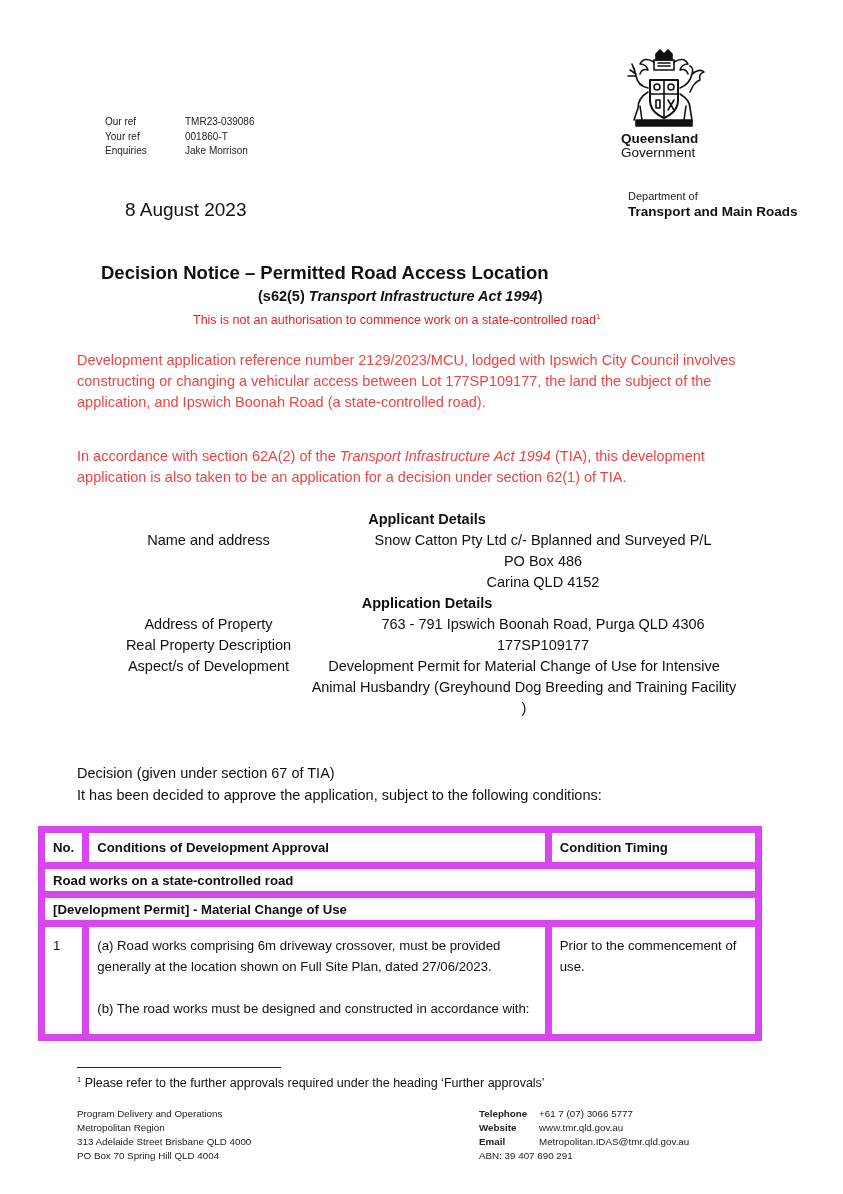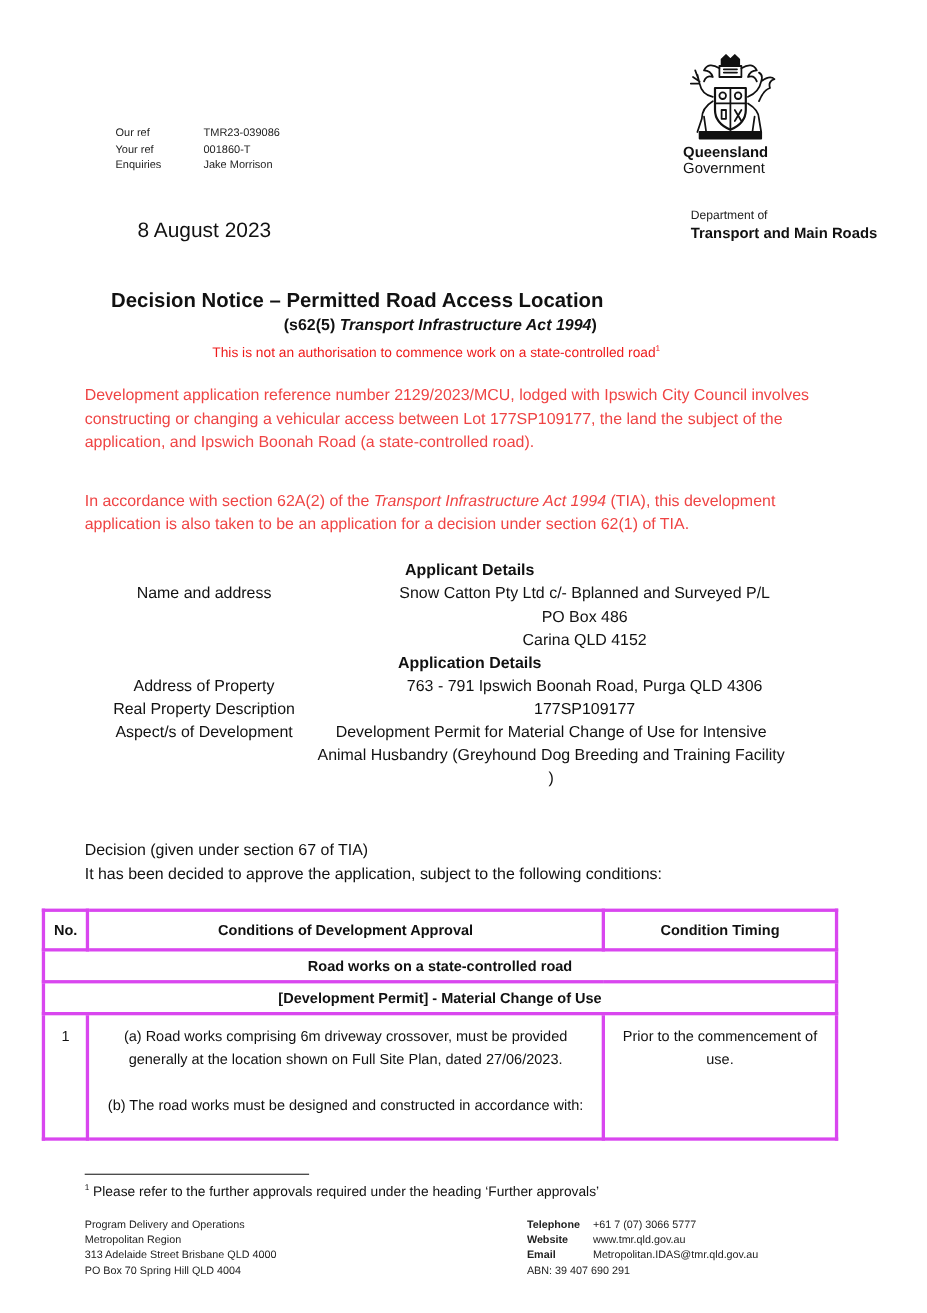--- a/index.html
+++ b/index.html
@@ -37,37 +37,37 @@
     .warning sup { font-size: 7.5px; vertical-align: super; }
 
     .para { left: 77px; width: 700px; font-size: 14.5px; line-height: 21px; color: #ef4444; }
     .para i { font-style: italic; }
     .p1 { top: 350px; }
     .p2 { top: 446px; }
 
     
     .details { left: 77px; top: 509px; width: 700px; font-size: 14.5px; line-height: 21px; text-align: center; }
     .details .section-head { font-weight: bold; }
-    .details .drow { display: flex; }
+    .details .drow { display: flex; margin-left: 23px; }
     .details .dlbl { width: 209px; padding-left: 8px; }
     .details .dval { flex: 1; }
 
     .decision-head { left: 77px; top: 765px; font-size: 14.5px; font-weight: normal; }
     .decision-text { left: 77px; top: 787px; font-size: 14.5px; }
 
     
     .cond-table {
       left: 38px; top: 826px; width: 724px;
       border-collapse: collapse;
       font-size: 13.2px;
       color: #111;
     }
     .cond-table td, .cond-table th {
-      border: 3px solid #d946ef;
-      text-align: center;
+      border: 7px solid #d946ef;
+      text-align: left;
       vertical-align: top;
     }
     .cond-table th { font-weight: bold; height: 36px; vertical-align: middle; padding: 0 8px; }
     .cond-table .span-row td { font-weight: bold; height: 29px; vertical-align: middle; padding: 0 8px; }
     .cond-table .body-row td { padding: 8px 8px 6px 8px; line-height: 21px; height: 114px; }
     .col-no { width: 38px; }
     .col-cond { width: 473px; }
     .col-timing { width: 213px; }
     .cond-table .gap { height: 21px; }
 

